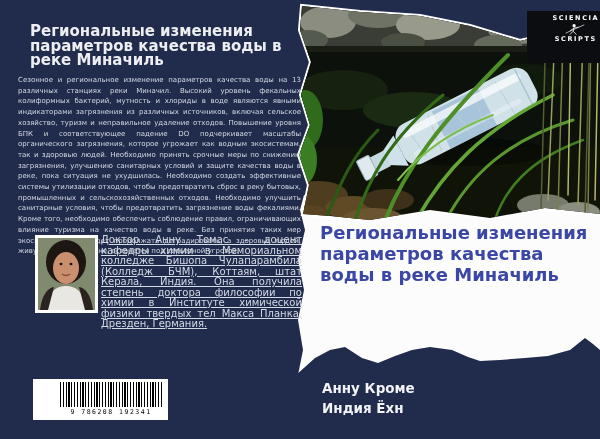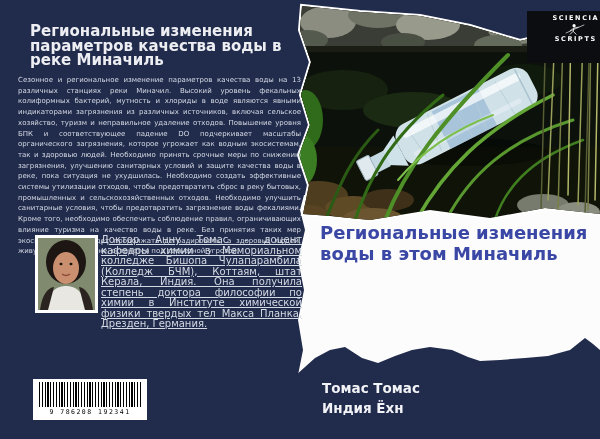--- a/index.html
+++ b/index.html
@@ -44,21 +44,21 @@
 
   
   .logo{left:527px;top:11px;width:56px;height:52px;background:#0c0d10;
         display:flex;flex-direction:column;align-items:center;padding-left:20px;}
   .logo .word{color:#ffffff;font-size:6.5px;letter-spacing:1.6px;font-weight:bold;
               text-indent:1.6px;}
   .logo .w1{margin-top:3px;} .logo .w2{margin-bottom:20px;}
   .logo svg{flex:1 1 auto;}
 
   
-  .barcode{left:33px;top:379px;width:114px;height:41px;background:#ffffff;}
+  .barcode{left:33px;top:379px;width:114px;height:41px;background:#ffffff;padding-left:21px;}
   .bars{margin:3px 6px 0 6px;height:25px;
         background:repeating-linear-gradient(90deg,#000 0,#000 1.2px,#fff 1.2px,#fff 2.8px);}
   .digits{text-align:center;color:#000;font-family:"DejaVu Sans Mono","Liberation Mono",monospace;
           font-size:6.5px;letter-spacing:1.5px;margin-top:1px;}
 </style>
 </head>
 <body>
 
 <div class="page">
 
@@ -161,27 +161,28 @@
       <path d="M24,36 Q28,39 32,36" stroke="#8f4a3a" stroke-width="1.5" fill="none"></path>
       <ellipse cx="23" cy="26" rx="1.5" ry="1.2" fill="#1a120e"></ellipse>
       <ellipse cx="33" cy="26" rx="1.5" ry="1.2" fill="#1a120e"></ellipse>
     </svg>
   </div>
 
   <div class="abs bio">Доктор Анну Томас - доцент кафедры химии в Мемориальном колледже Бишопа Чулапарамбила (Колледж БЧМ), Коттаям, штат Керала, Индия. Она получила степень доктора философии по химии в Институте химической физики твердых тел Макса Планка, Дрезден, Германия.</div>
 
   <div class="abs panel-title">
     <span>Региональные изменения</span>
-    <span>воды в этом Миначиль</span>
+    <span>параметров качества</span>
+    <span>воды в реке Миначиль</span>
   </div>
 
   <div class="abs mountain"></div>
 
   <div class="abs authors">
-    <div>Томас Томас</div>
+    <div>Анну Кроме</div>
     <div>Индия Ёхн</div>
   </div>
 
   <div class="abs logo">
     <span class="word w1">SCIENCIA</span>
     <svg width="56" height="28" viewBox="0 0 56 28">
       <line x1="8" y1="24" x2="48" y2="6" stroke="#ffffff" stroke-width="1.4"></line>
       <circle cx="26" cy="8" r="3.5" fill="#ffffff"></circle>
       <line x1="26" y1="12" x2="24" y2="20" stroke="#ffffff" stroke-width="1.8"></line>
       <line x1="26" y1="13" x2="17" y2="19" stroke="#ffffff" stroke-width="1.6"></line>

